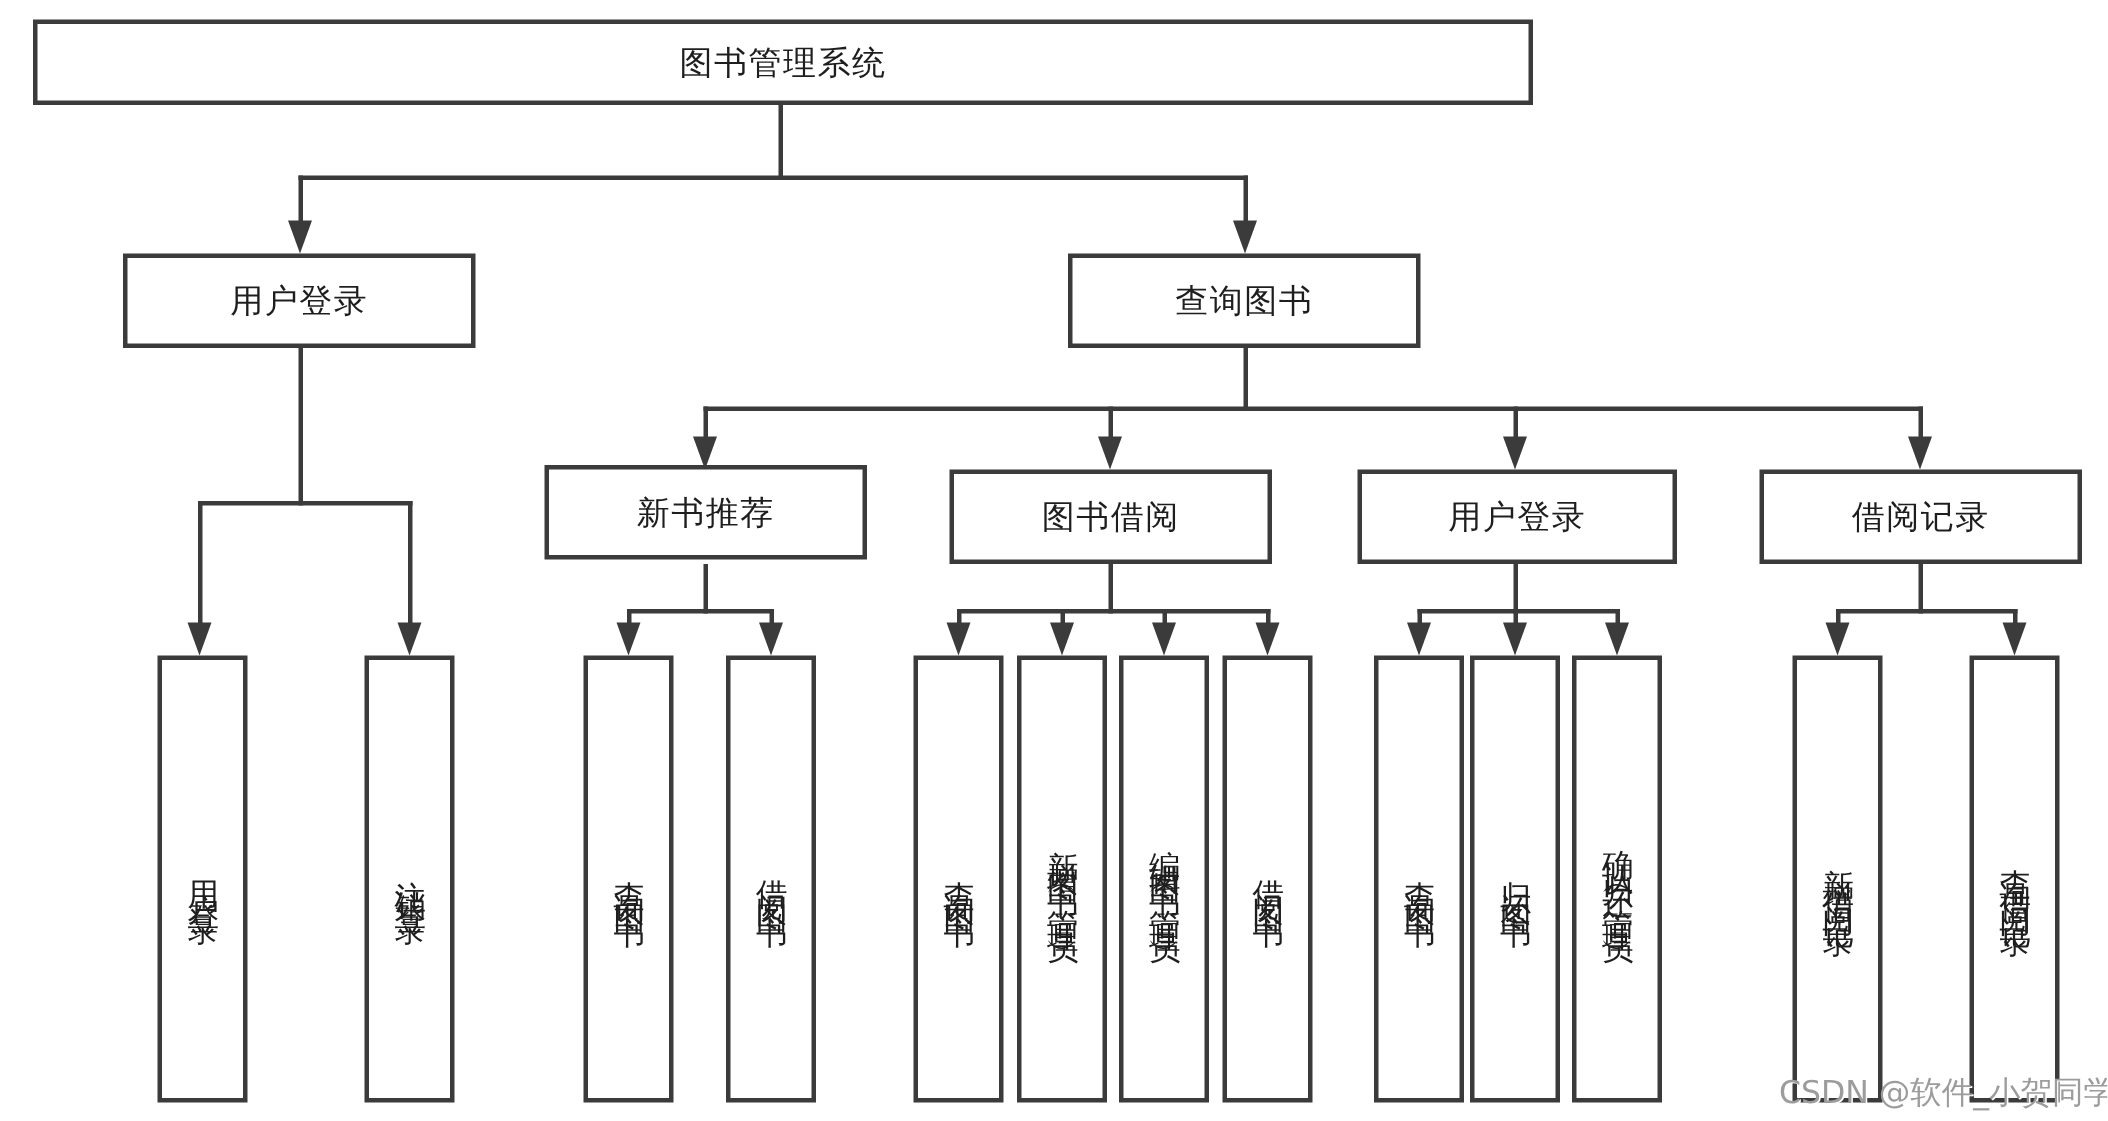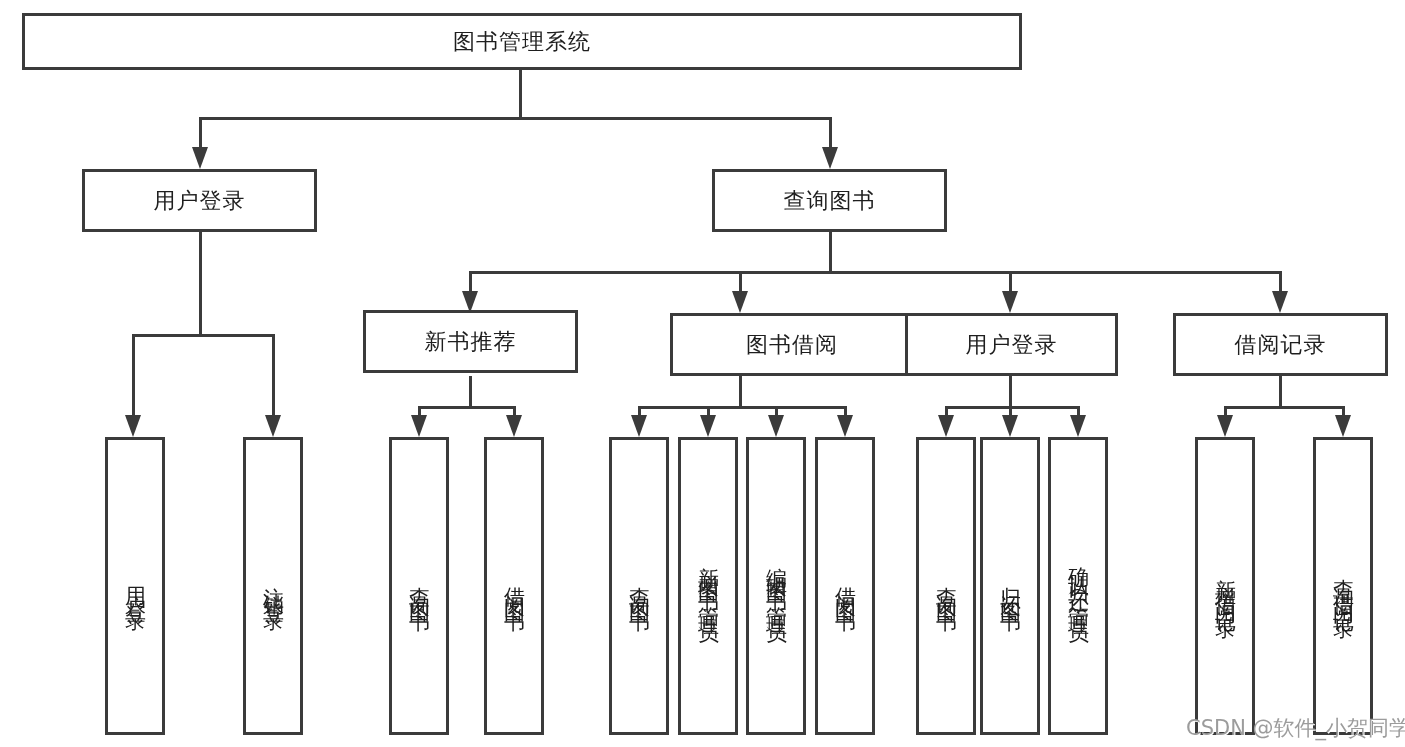--- a/index.html
+++ b/index.html
@@ -66,21 +66,21 @@
   <div class="box" style="left:82px; top:169px; width:235px; height:63px;">
     <span class="hlabel">用户登录</span>
   </div>
   <div class="box" style="left:712px; top:169px; width:235px; height:63px;">
     <span class="hlabel">查询图书</span>
   </div>
 
   <div class="box" style="left:363px; top:310px; width:215px; height:63px;justify-content:center;">
     <span class="hlabel">新书推荐</span>
   </div>
-  <div class="box" style="left:670px; top:313px; width:244px; height:63px;">
+  <div class="box" style="left:633px; top:313px; width:215px; height:63px;">
     <span class="hlabel">图书借阅</span>
   </div>
   <div class="box" style="left:905px; top:313px; width:213px; height:63px;">
     <span class="hlabel">用户登录</span>
   </div>
   <div class="box" style="left:1173px; top:313px; width:215px; height:63px;">
     <span class="hlabel">借阅记录</span>
   </div>
 
   <div class="box" style="left:105px; top:437px; width:60px; height:298px;">

